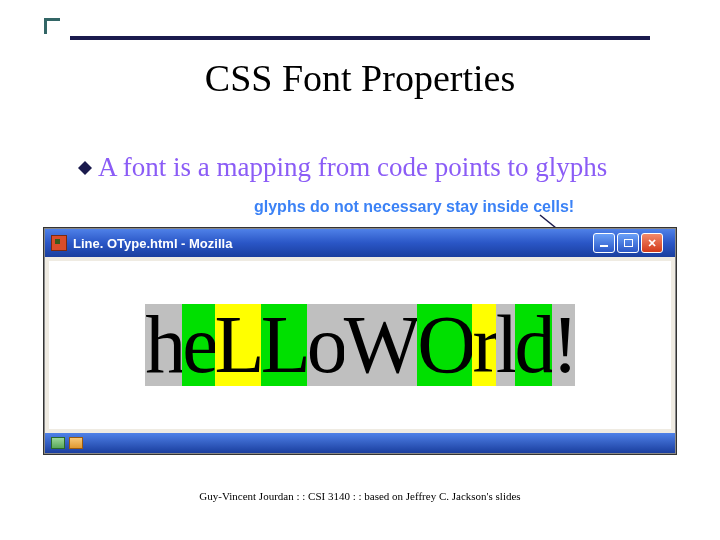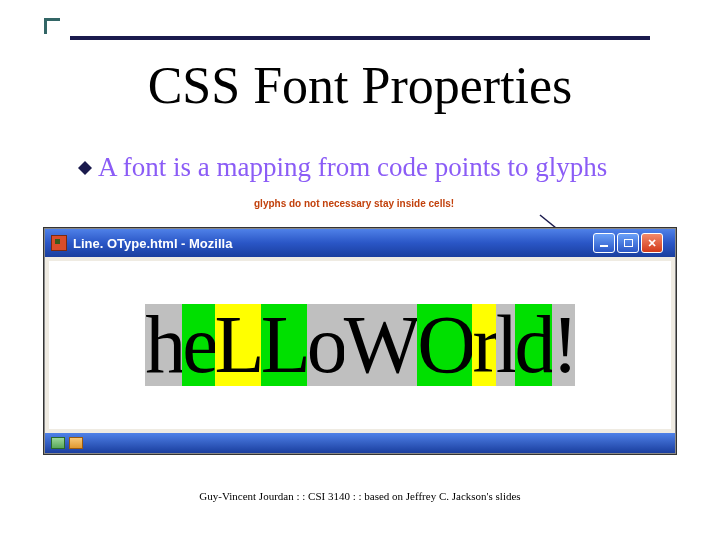--- a/index.html
+++ b/index.html
@@ -39,21 +39,21 @@
     width: 580px;
     height: 4px;
     background: #1a1a4d;
   }
   .slide-title {
     position: absolute;
     top: 56px;
     left: 0;
     width: 720px;
     text-align: center;
-    font-size: 52px;
+    font-size: 38px;
     font-weight: normal;
     color: #000;
   }
   .bullet-row {
     position: absolute;
     top: 152px;
     left: 78px;
     display: flex;
     align-items: center;
   }
@@ -66,22 +66,22 @@
   .bullet-text {
     font-size: 27px;
     color: #8b5cf6;
   }
   .annotation {
     position: absolute;
     top: 198px;
     left: 254px;
     font-family: Arial, Helvetica, sans-serif;
     font-weight: bold;
-    font-size: 10px;
-    color: #c2410c;
+    font-size: 16px;
+    color: #3b82f6;
   }
   .arrow-svg {
     position: absolute;
     top: 210px;
     left: 530px;
     width: 120px;
     height: 90px;
     pointer-events: none;
   }
   .browser-frame {

